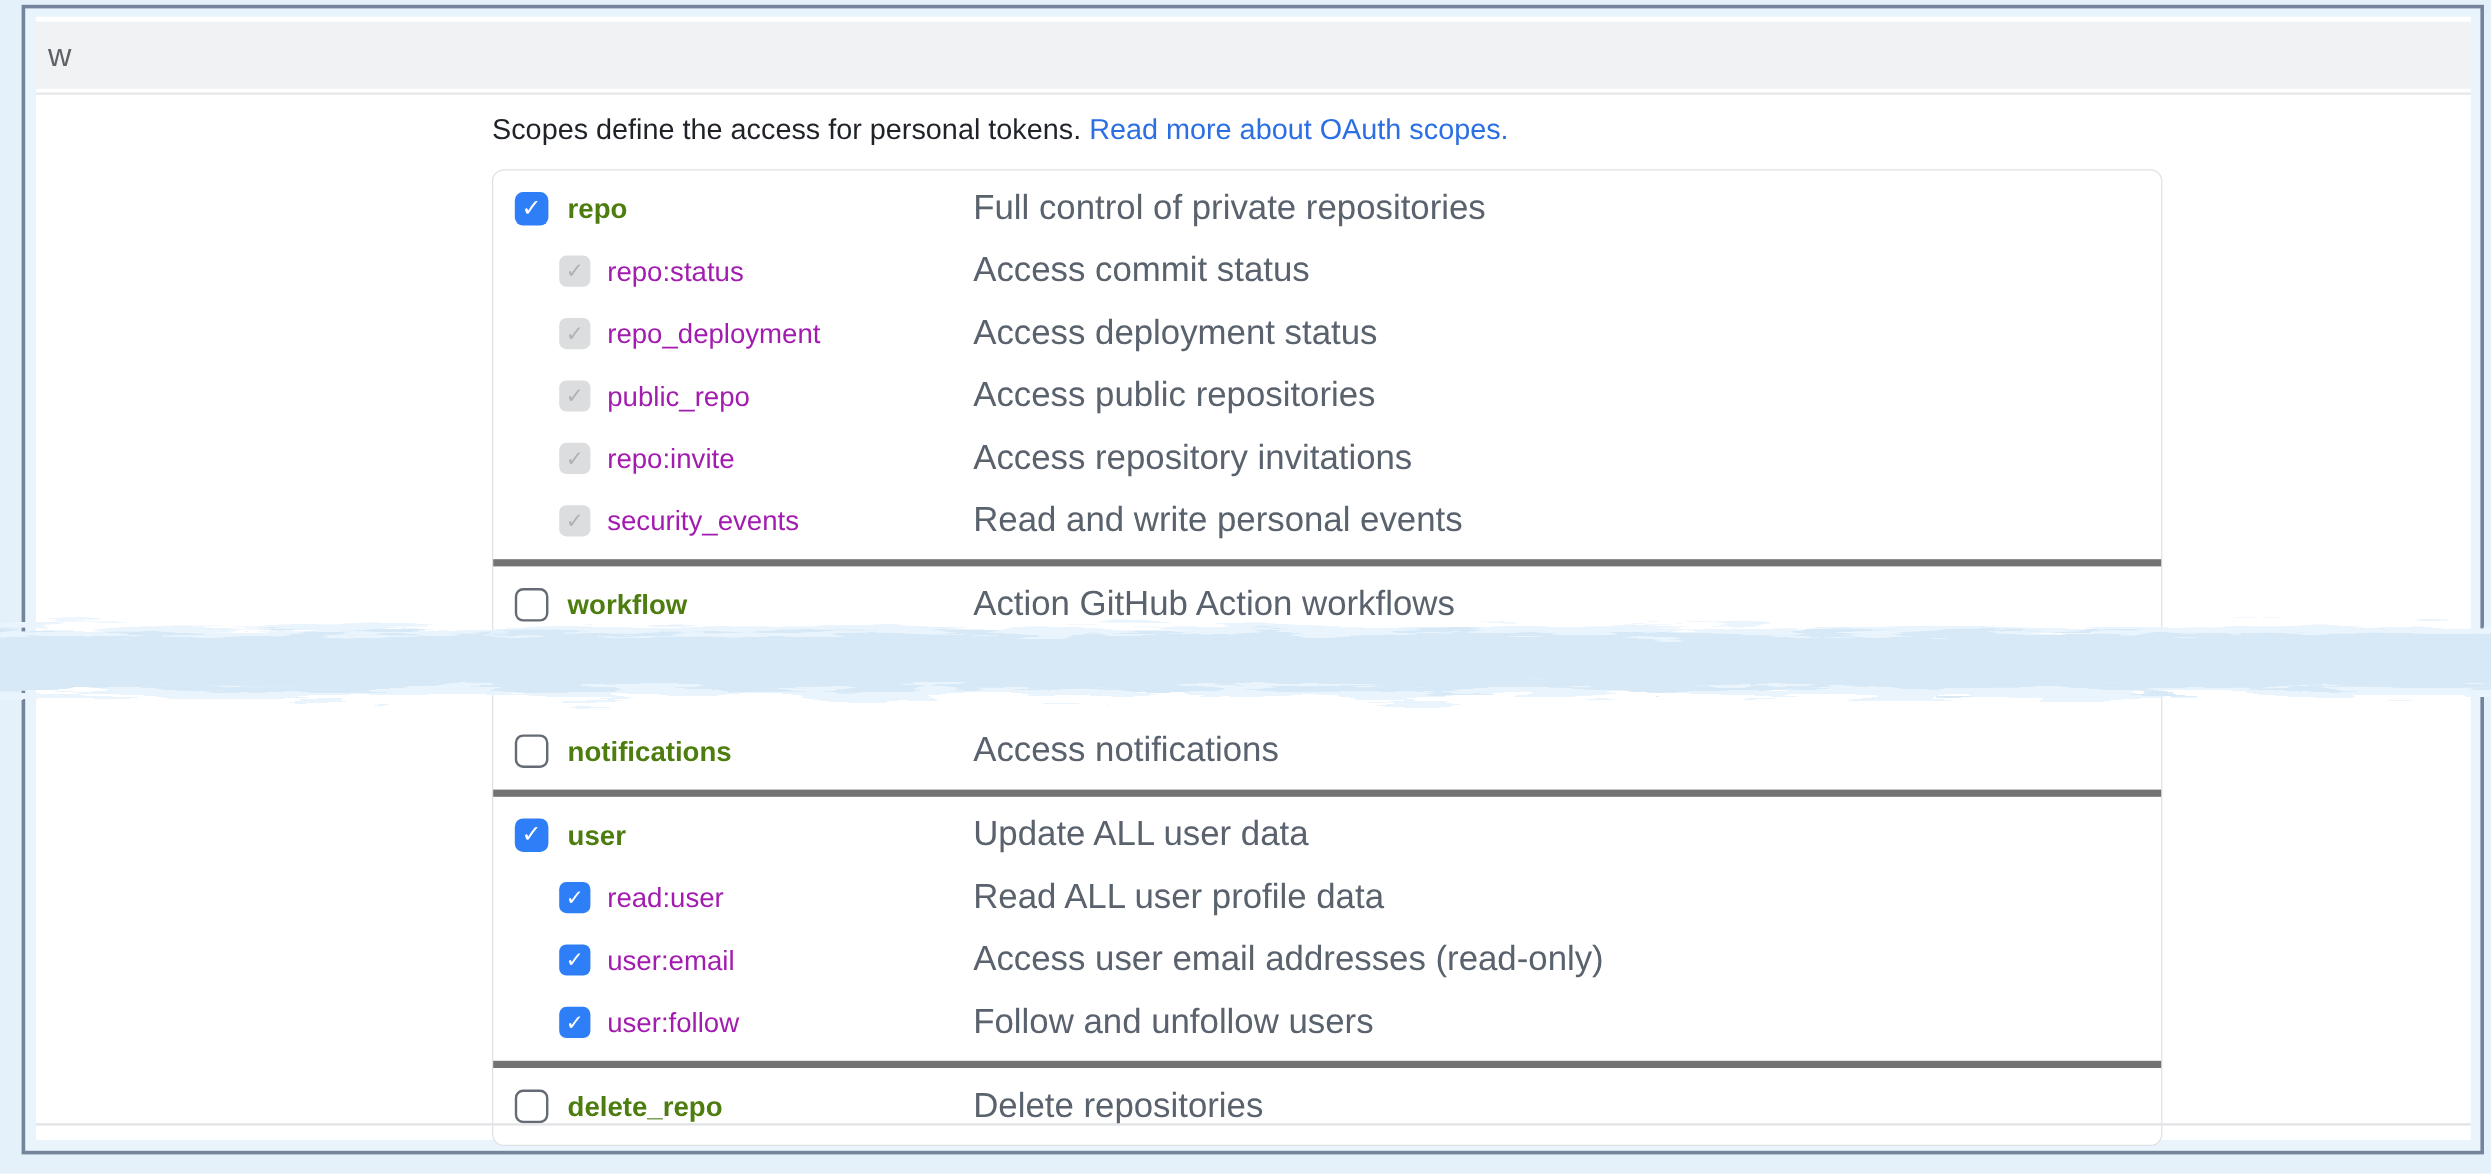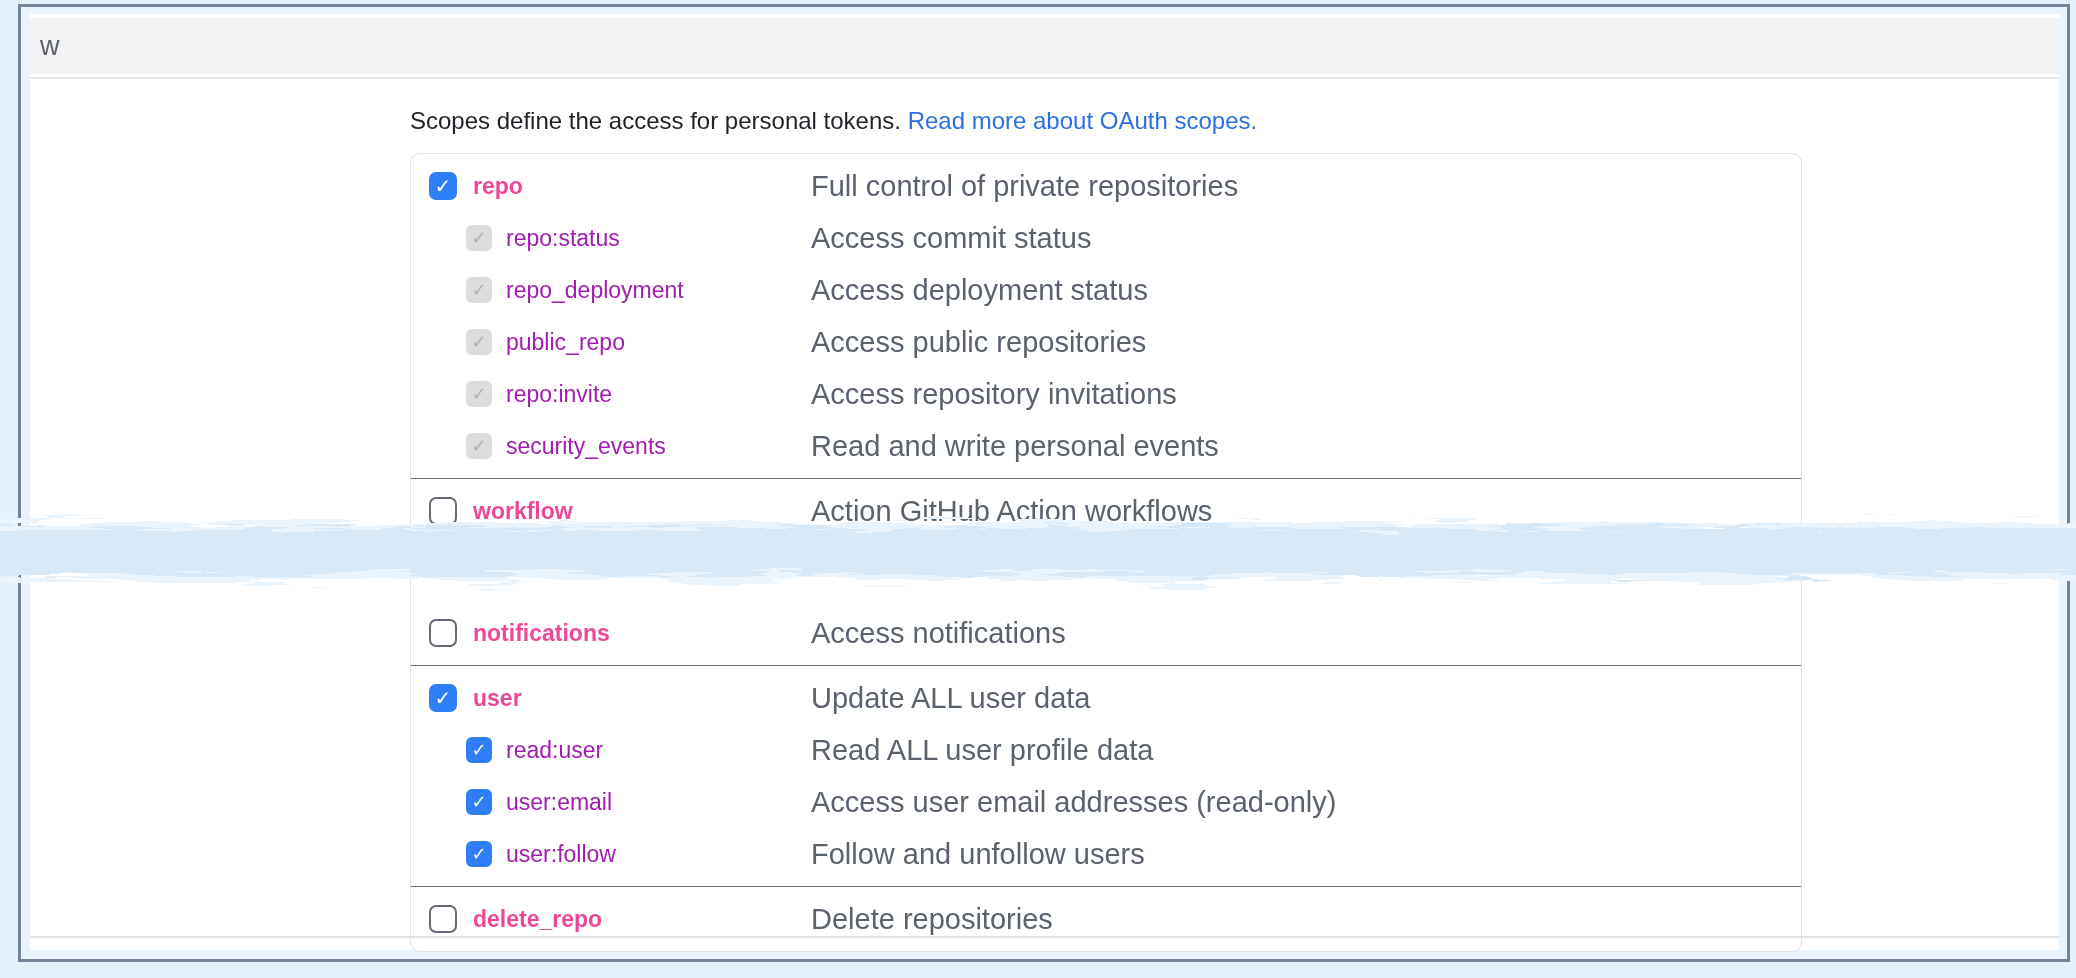--- a/index.html
+++ b/index.html
@@ -17,45 +17,45 @@
   .page {
     position:absolute; left:9px; top:7px; right:8px; bottom:9px;
     background:#ffffff;
   }
   .header-bar {
     margin-top:4px; height:56px; background:#f1f2f4;
     display:flex; align-items:center; padding-left:10px;
     font-size:27px; color:#5f6368;
   }
   .header-sep { height:2px; background:#e7e8ea; margin-top:3px; }
-  .content { padding:14px 0 0 380px;margin-top:12px; }
+  .content { padding:14px 0 0 380px; }
   .intro { font-size:24px; color:#1f2328; line-height:32px; }
   .intro a { color:#2c6fe3; text-decoration:none; cursor:pointer; }
   .scopes-box {
     margin-top:16px; width:1392px;
     border:1px solid #dde0e4; border-radius:10px; background:#fff;
   }
   .scope-group { padding:6px 0; }
-  .scope-group + .scope-group { border-top:1px solid #737373; }
+  .scope-group + .scope-group { border-top:6px solid #737373; }
   .scope-row {
     position:relative; display:flex; align-items:center;
     padding:12px 18px; min-height:52px;
   }
   .scope-row.child { padding-left:55px; }
   .cb {
     flex:none; width:28px; height:28px; border-radius:7px;
     margin-right:16px; display:flex; align-items:center; justify-content:center;
     font-size:20px; font-weight:bold; cursor:pointer; line-height:1;
   }
   .scope-row.child .cb { width:26px; height:26px; margin-right:14px; font-size:18px; border-radius:6px; }
   .cb.unchecked { background:#fff; border:2px solid #646b74; }
   .cb.checked { background:#2e7ef7; color:#ffffff; }
   .cb.checked.disabled { background:#dcddde; color:#afb2b6; cursor:default; }
   .scope-label { font-size:23px; color:#a21caf; cursor:pointer; }
-  .scope-row:not(.child) .scope-label { font-weight:700; color:#ec4899; }
+  .scope-row:not(.child) .scope-label { font-weight:700; color:#4d7c0f; }
   .desc {
     position:absolute; left:400px; top:50%; transform:translateY(-50%);
     font-size:29px; color:#59626d; white-space:nowrap;
   }
   .torn-gap { height:58px; }
   .torn-overlay {
     position:absolute; left:0; top:498px; width:2076px; height:104px;
     z-index:40; pointer-events:none;
   }
   .page-bottom-line {

